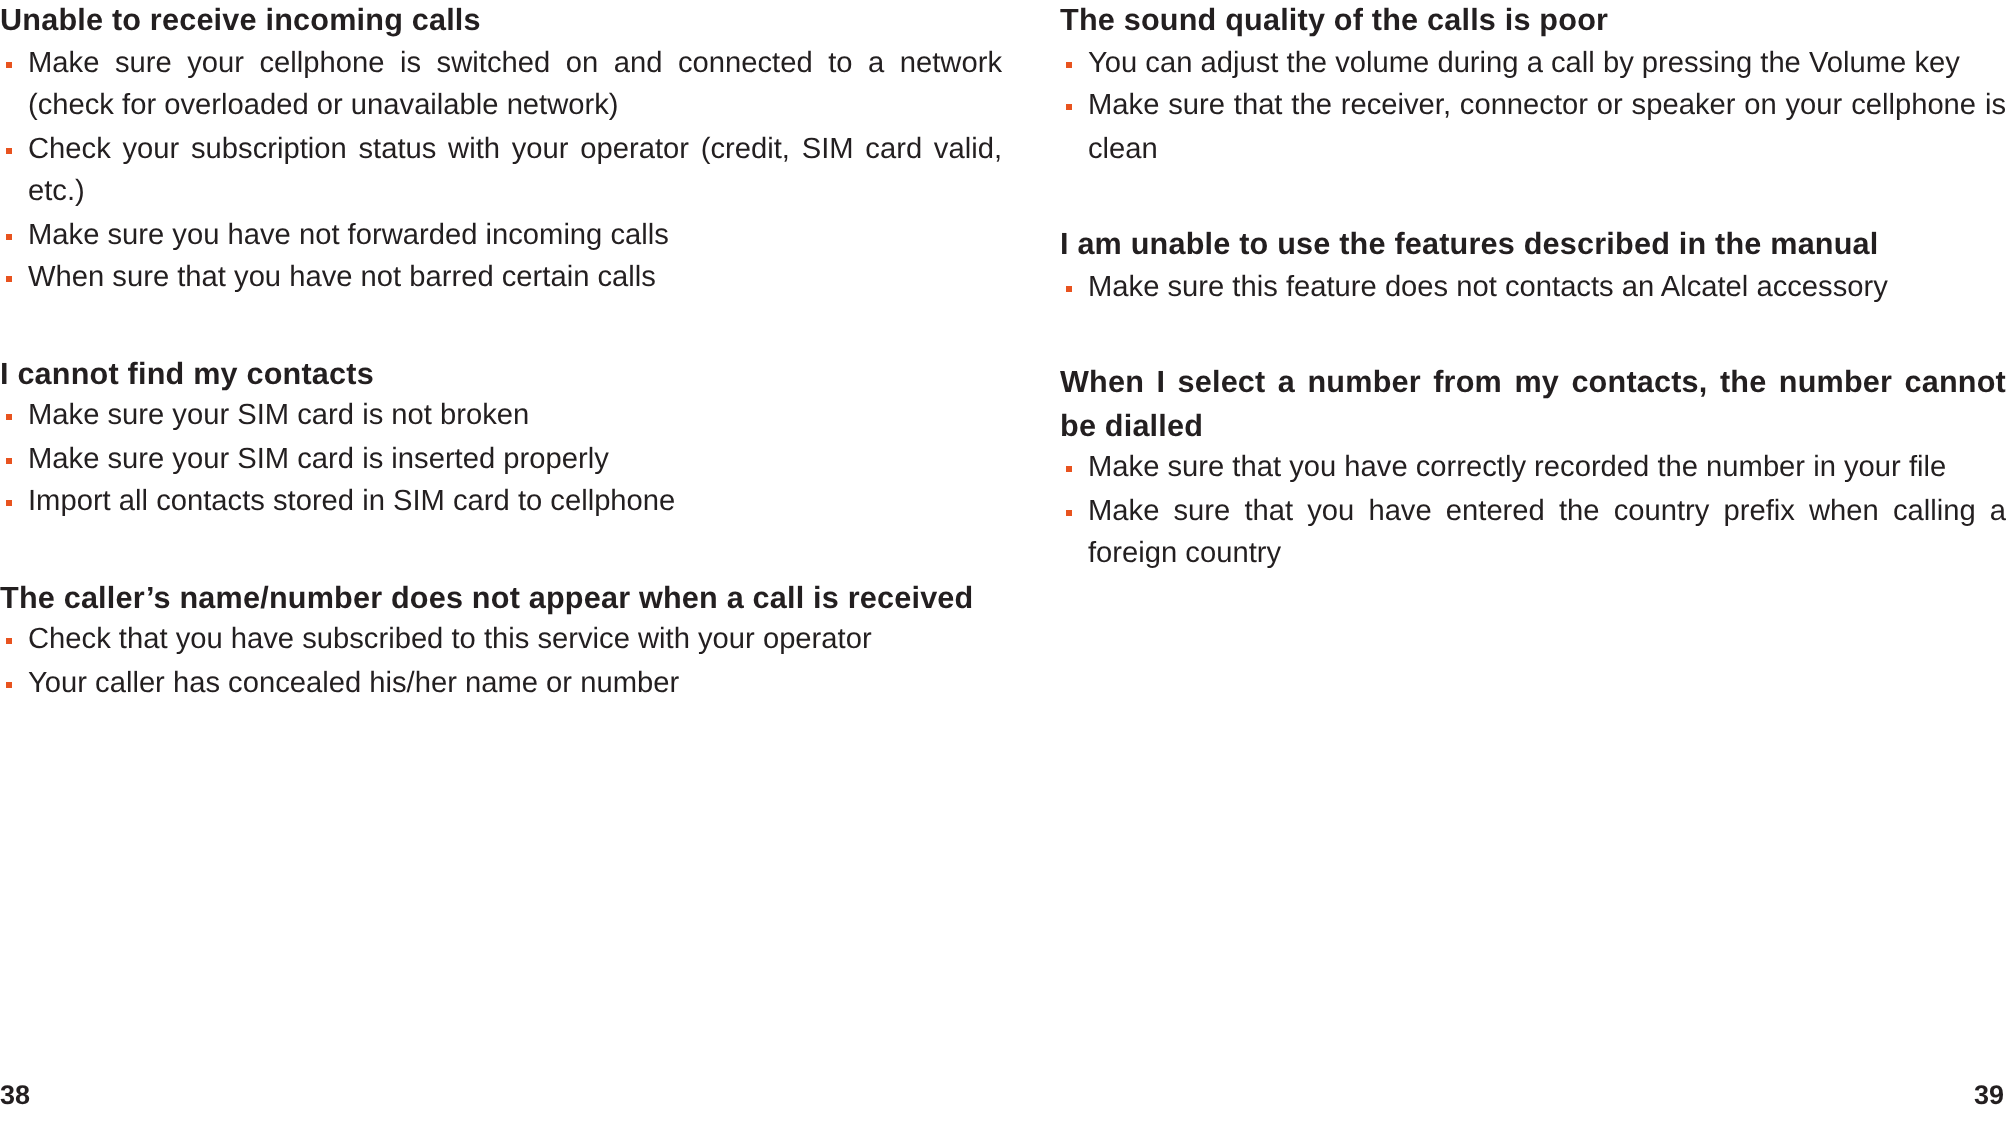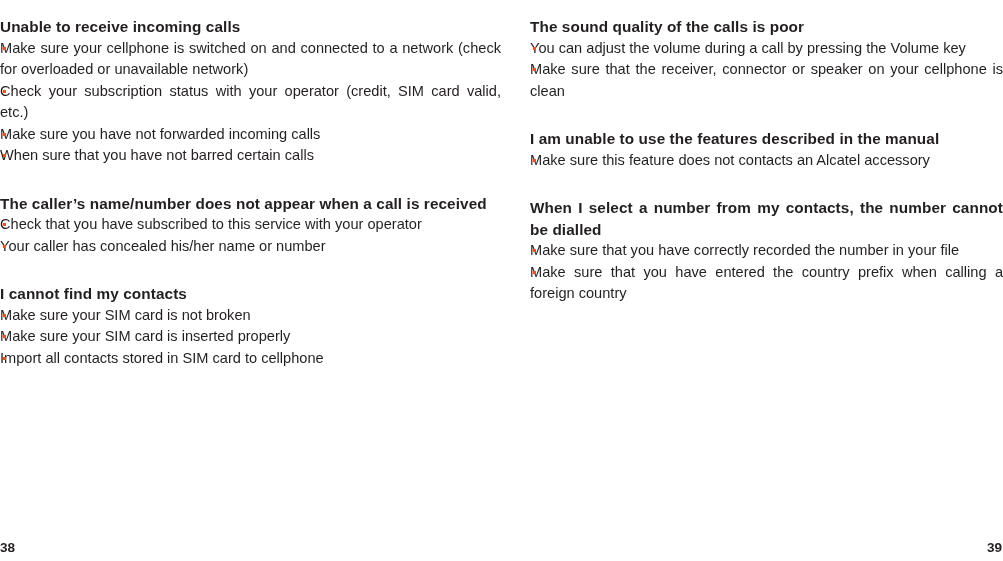--- a/index.html
+++ b/index.html
@@ -19,21 +19,21 @@
   .page {
     position: relative;
     width: 1003px;
     height: 561px;
     box-sizing: border-box;
   }
 
   .columns {
     position: absolute;
     left: 0;
-    top: 16px;
+    top: 0;
     width: 1003px;
     height: 520px;
     display: flex;
   }
 
   .column {
     box-sizing: border-box;
   }
   .column.left  { width: 501px; padding-right: 0px; }
   .column.right { width: 502px; padding-left: 29px; }
@@ -58,20 +58,21 @@
   .section + .section { margin-top: 26px; }
 
   
   ul.bullets {
     list-style: none;
     margin: 0;
     padding: 0;
   }
   ul.bullets > li {
     position: relative;
+    padding-left: 14px;
     font-size: 14.6px;
     line-height: 21.5px;
     margin: 0;
     color: #231f20;
   }
   ul.bullets > li::before {
     content: "";
     position: absolute;
     left: 3px;
     top: 9px;
@@ -118,33 +119,33 @@
         <div class="sec-head">Unable to receive incoming calls</div>
         <ul class="bullets">
           <li class="just">Make sure your cellphone is switched on and connected to a network (check for overloaded or unavailable network)</li>
           <li class="just">Check your subscription status with your operator (credit, SIM card valid, etc.)</li>
           <li>Make sure you have not forwarded incoming calls</li>
           <li>When sure that you have not barred certain calls</li>
         </ul>
       </div>
 
       <div class="section">
-        <div class="sec-head just">The caller’s name/number does not appear when a call is received</div>
-        <ul class="bullets">
-          <li class="just">Check that you have subscribed to this service with your operator</li>
-          <li>Your caller has concealed his/her name or number</li>
-        </ul>
-      </div>
-
-      <div class="section">
         <div class="sec-head">I cannot find my contacts</div>
         <ul class="bullets">
           <li>Make sure your SIM card is not broken</li>
           <li>Make sure your SIM card is inserted properly</li>
           <li>Import all contacts stored in SIM card to cellphone</li>
+        </ul>
+      </div>
+
+      <div class="section">
+        <div class="sec-head just">The caller’s name/number does not appear when a call is received</div>
+        <ul class="bullets">
+          <li class="just">Check that you have subscribed to this service with your operator</li>
+          <li>Your caller has concealed his/her name or number</li>
         </ul>
       </div>
 
     </div>
 
     <div class="column right">
 
       <div class="section">
         <div class="sec-head">The sound quality of the calls is poor</div>
         <ul class="bullets">

